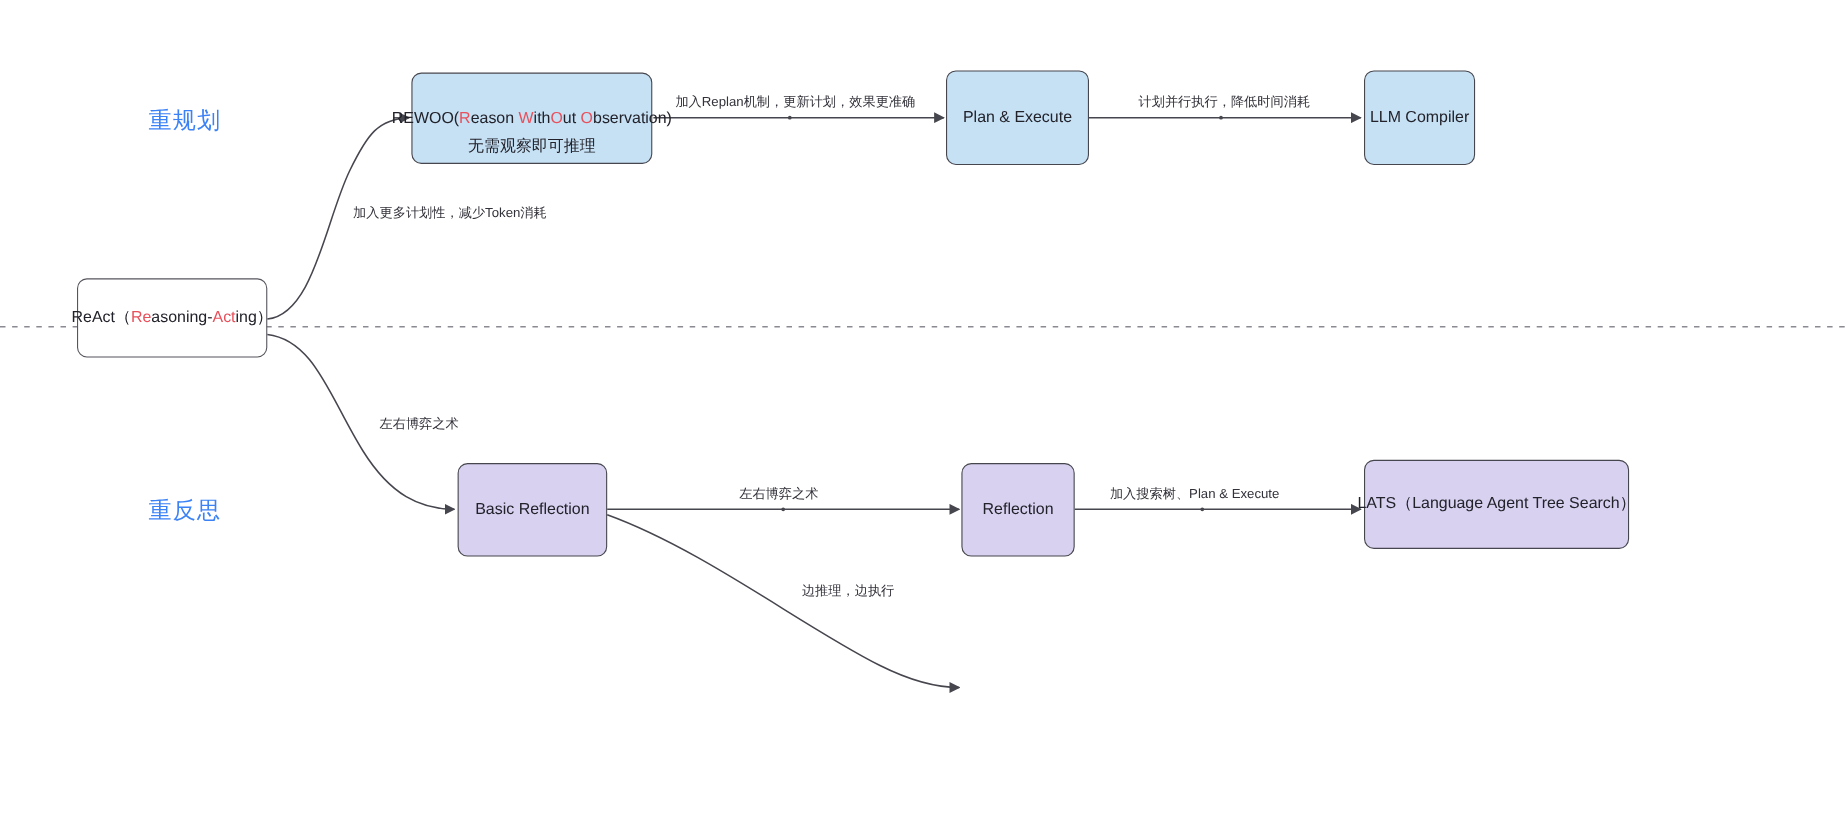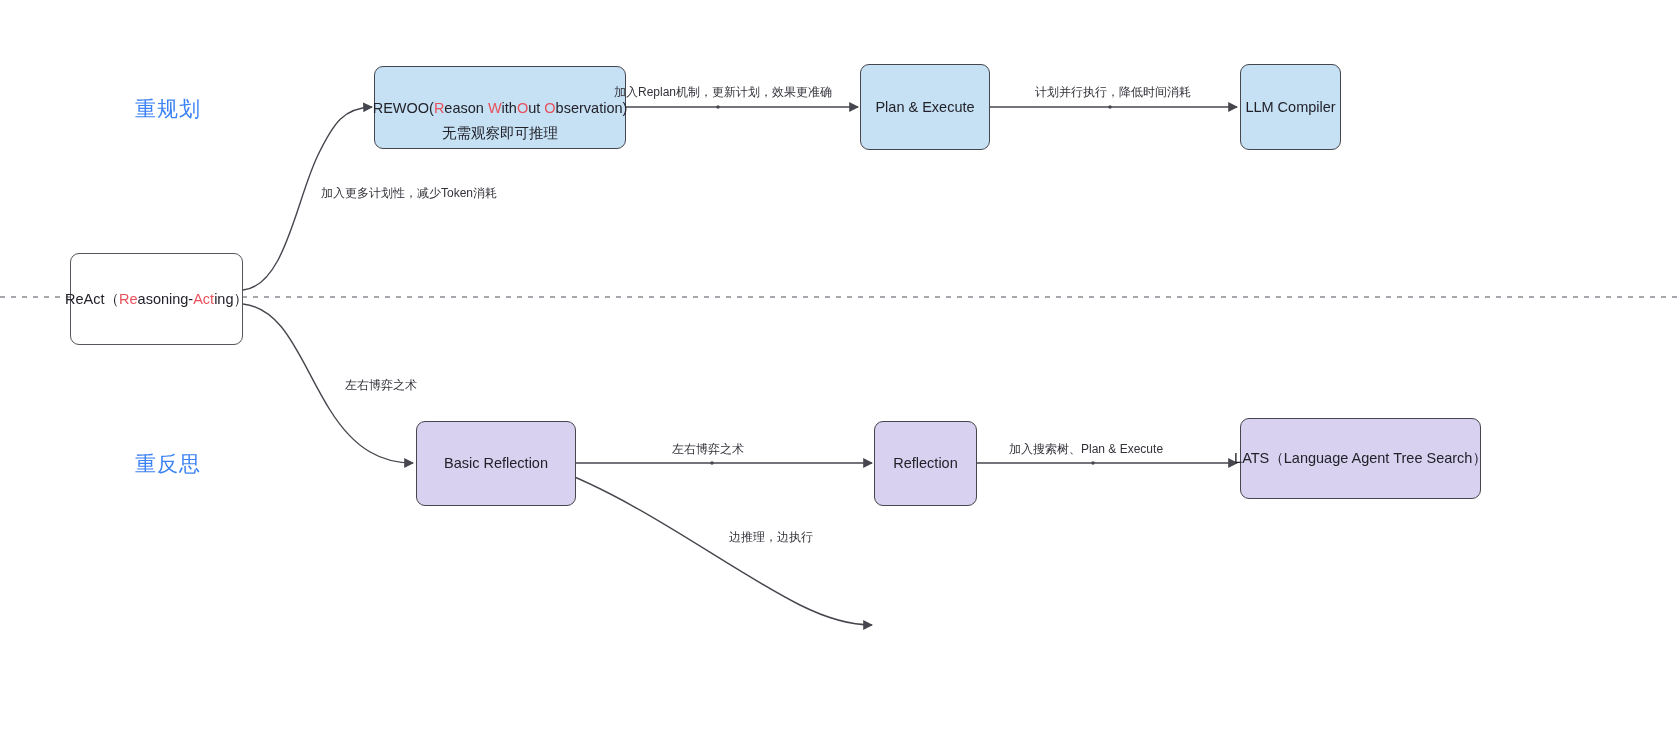--- a/index.html
+++ b/index.html
@@ -65,39 +65,39 @@
 
     <path d="M 977 463 L 1237 463" fill="none" stroke="#46464e" stroke-width="1.4" marker-end="url(#arrow)"></path>
     <circle cx="1093" cy="463" r="1.7" fill="#46464e"></circle>
 
     <path d="M 552 468 C 640 500 730 570 800 605 C 830 620 852 625 872 625" fill="none" stroke="#46464e" stroke-width="1.4" marker-end="url(#arrow)"></path>
   </svg>
 
   <div class="swimlabel" style="left:135px;top:95px;">重规划</div>
   <div class="swimlabel" style="left:135px;top:450px;">重反思</div>
 
-  <div class="node plain" style="left:70px;top:253px;width:173px;height:92px;">
+  <div class="node plain" style="left:70px;top:253px;width:173px;height:72px;">
     <span class="l1"><span>ReAct（</span><span class="rd">Re</span><span>asoning-</span><span class="rd">Act</span><span>ing）</span></span>
     <span class="l2"></span>
   </div>
 
-  <div class="node blue" style="left:374px;top:66px;width:252px;height:83px;text-align:right;">
+  <div class="node blue" style="left:374px;top:66px;width:219px;height:83px;text-align:right;">
     <span class="l1" style="position:absolute;left:50%;top:31px;transform:translateX(-50%);"><span>REWOO(</span><span class="rd">R</span><span>eason </span><span class="rd">W</span><span>ith</span><span class="rd">O</span><span>ut </span><span class="rd">O</span><span>bservation)</span></span>
     <span class="l2" style="position:absolute;left:50%;top:56px;transform:translateX(-50%);">无需观察即可推理</span>
   </div>
 
   <div class="node blue" style="left:860px;top:64px;width:130px;height:86px;">
     <span class="l1"><span>Plan &amp; Execute</span></span>
   </div>
 
   <div class="node blue" style="left:1240px;top:64px;width:101px;height:86px;">
     <span class="l1"><span>LLM Compiler</span></span>
   </div>
 
-  <div class="node purple" style="left:416px;top:421px;width:160px;height:85px;align-items:center;">
+  <div class="node purple" style="left:416px;top:421px;width:136px;height:85px;align-items:center;">
     <span class="l1"><span>Basic Reflection</span></span>
   </div>
 
   <div class="node purple" style="left:874px;top:421px;width:103px;height:85px;">
     <span class="l1"><span>Reflection</span></span>
   </div>
 
   <div class="node purple" style="left:1240px;top:418px;width:241px;height:81px;">
     <span class="l1"><span>LATS（Language Agent Tree Search）</span></span>
   </div>

